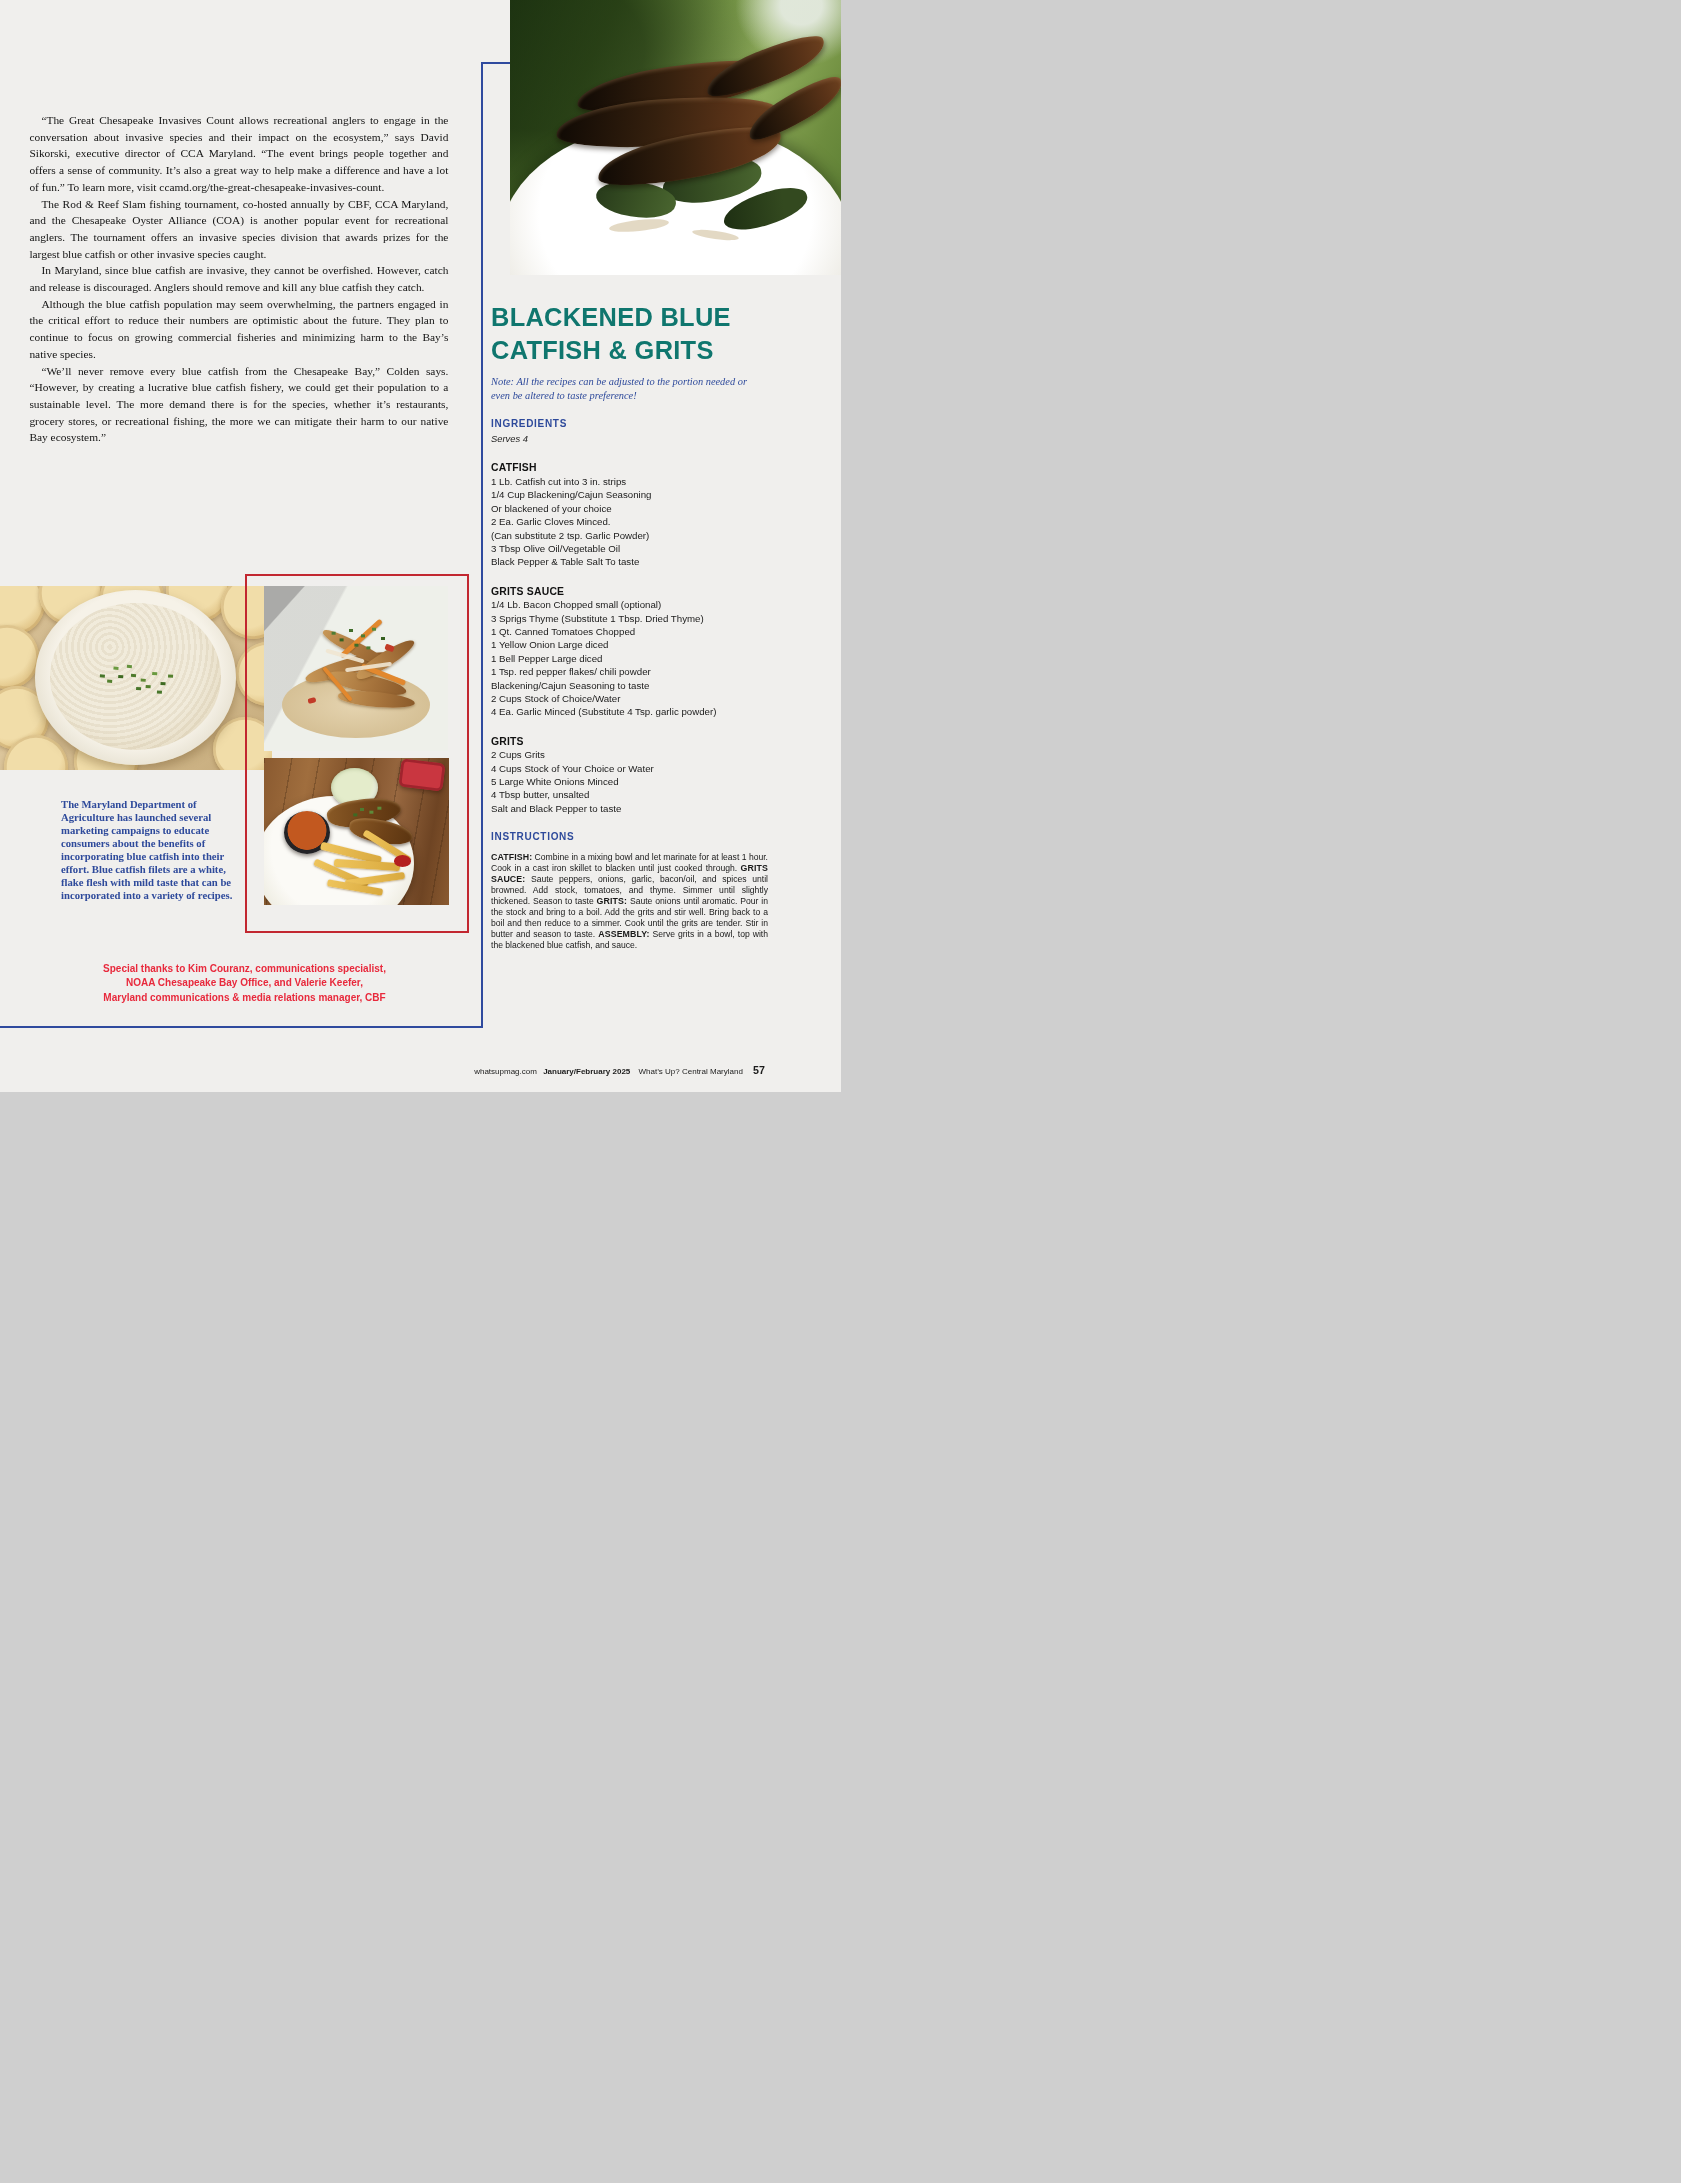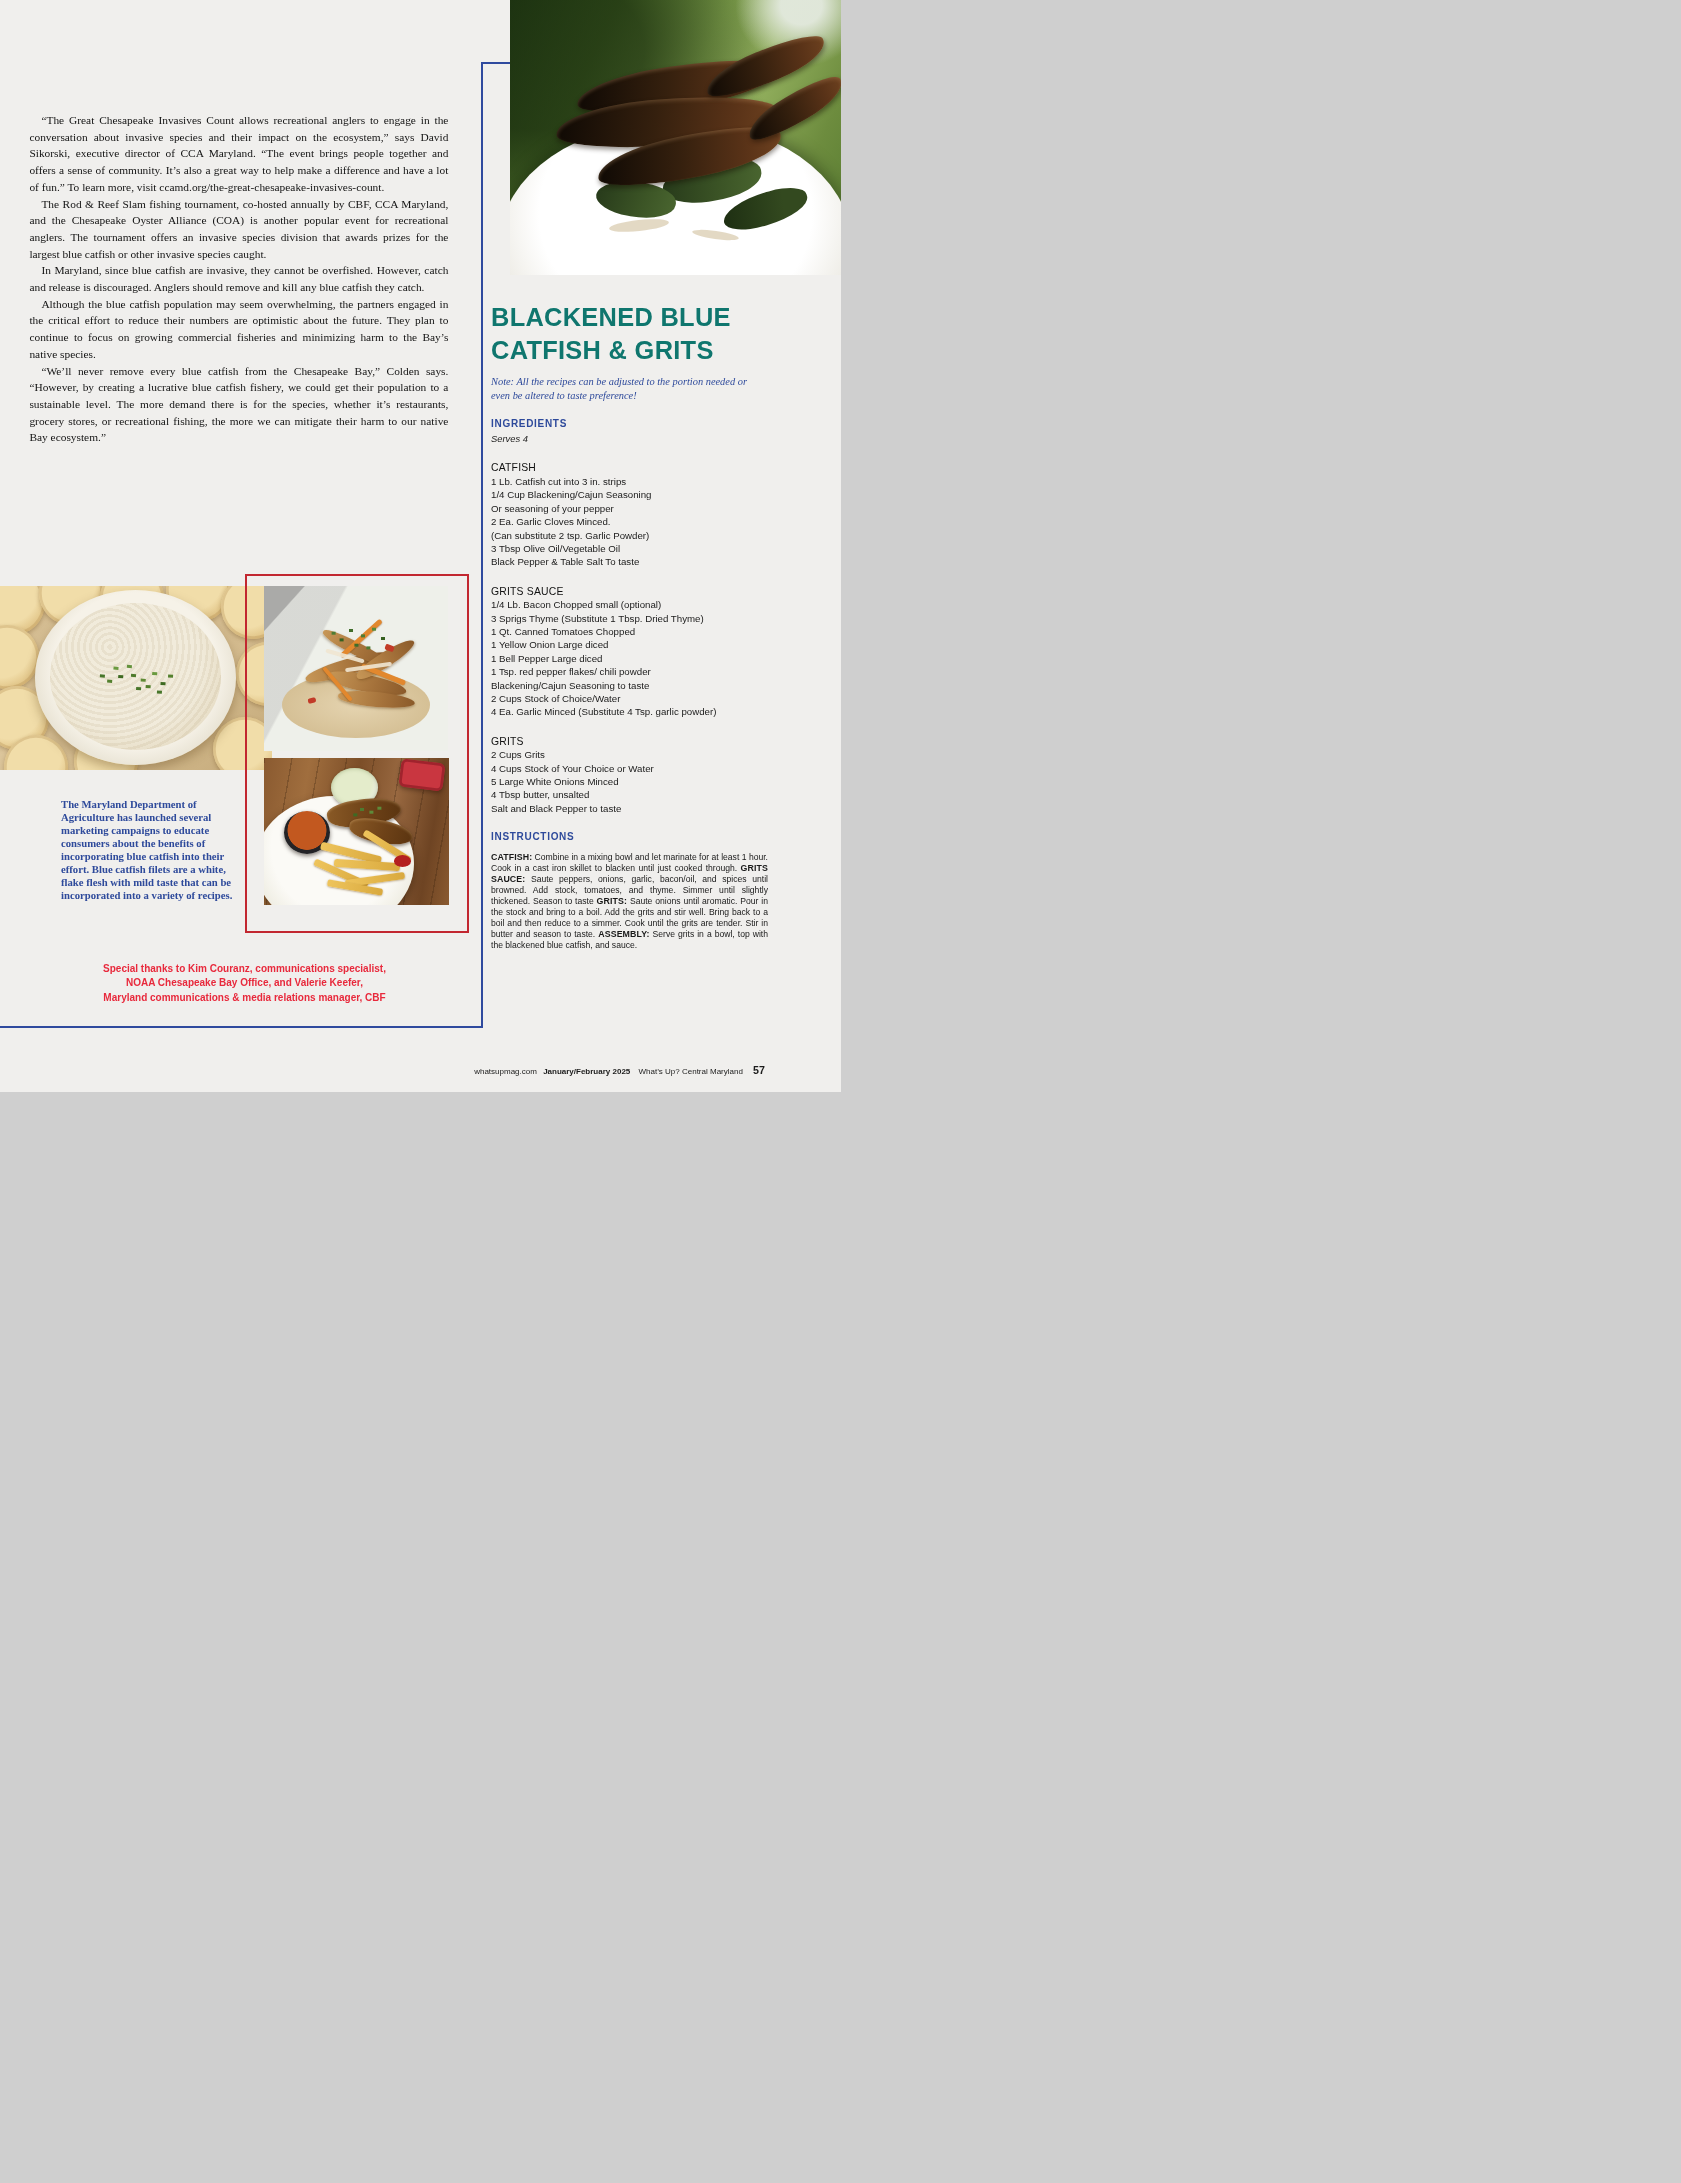--- a/index.html
+++ b/index.html
@@ -16,21 +16,21 @@
   .article p{margin:0;font-family:"Liberation Serif",serif;font-size:11.4px;line-height:16.7px;
              color:#131313;text-align:justify;text-indent:12px;}
 
   
   .recipe{left:491px;top:301px;width:277px;z-index:10;color:#1d1d1d;}
   .r-title{font-weight:800;font-size:25.4px;line-height:33px;letter-spacing:0.3px;color:#0f766e;}
   .r-note{margin-top:8px;font-family:"Liberation Serif",serif;font-style:italic;
           font-size:10.4px;line-height:14px;color:#2e4a9b;}
   .r-h{margin-top:15.4px;font-weight:bold;font-size:10px;letter-spacing:0.7px;color:#2e4a9b;}
   .r-serves{margin-top:2.7px;font-style:italic;font-size:9.4px;line-height:13.4px;color:#222;}
-  .r-sec{margin-top:16px;font-weight:normal;font-size:10.4px;line-height:13.4px;letter-spacing:0.2px;color:#111;}
+  .r-sec{margin-top:16px;font-weight:bold;font-size:10.4px;line-height:13.4px;letter-spacing:0.2px;color:#111;}
   .ri{font-size:9.7px;line-height:13.4px;color:#202020;}
   .r-instr{margin:10.7px 0 0 0;font-size:8.6px;line-height:11px;text-align:justify;color:#191919;}
   .r-instr b{font-size:8.8px;letter-spacing:0.1px;}
 
   
   .callout{left:61px;top:798px;width:178px;z-index:10;font-family:"Liberation Serif",serif;
            font-weight:bold;font-size:10.7px;line-height:13px;color:#2e4a9b;}
   .credits{left:39px;top:962px;width:411px;z-index:10;text-align:center;
            font-weight:bold;font-size:10px;line-height:14.4px;color:#e8293c;}
 
@@ -204,21 +204,21 @@
       <div>CATFISH &amp; GRITS</div>
     </div>
     <div class="r-note">Note: All the recipes can be adjusted to the portion needed or even be altered to taste preference!</div>
 
     <div class="r-h">INGREDIENTS</div>
     <div class="r-serves">Serves 4</div>
 
     <div class="r-sec">CATFISH</div>
     <div class="ri">1 Lb. Catfish cut into 3 in. strips</div>
     <div class="ri">1/4 Cup Blackening/Cajun Seasoning</div>
-    <div class="ri">Or seasoning of your pepper</div>
+    <div class="ri">Or blackened of your choice</div>
     <div class="ri">2 Ea. Garlic Cloves Minced.</div>
     <div class="ri">(Can substitute 2 tsp. Garlic Powder)</div>
     <div class="ri">3 Tbsp Olive Oil/Vegetable Oil</div>
     <div class="ri">Black Pepper &amp; Table Salt To taste</div>
 
     <div class="r-sec">GRITS SAUCE</div>
     <div class="ri">1/4 Lb. Bacon Chopped small (optional)</div>
     <div class="ri">3 Sprigs Thyme (Substitute 1 Tbsp. Dried Thyme)</div>
     <div class="ri">1 Qt. Canned Tomatoes Chopped</div>
     <div class="ri">1 Yellow Onion Large diced</div>

